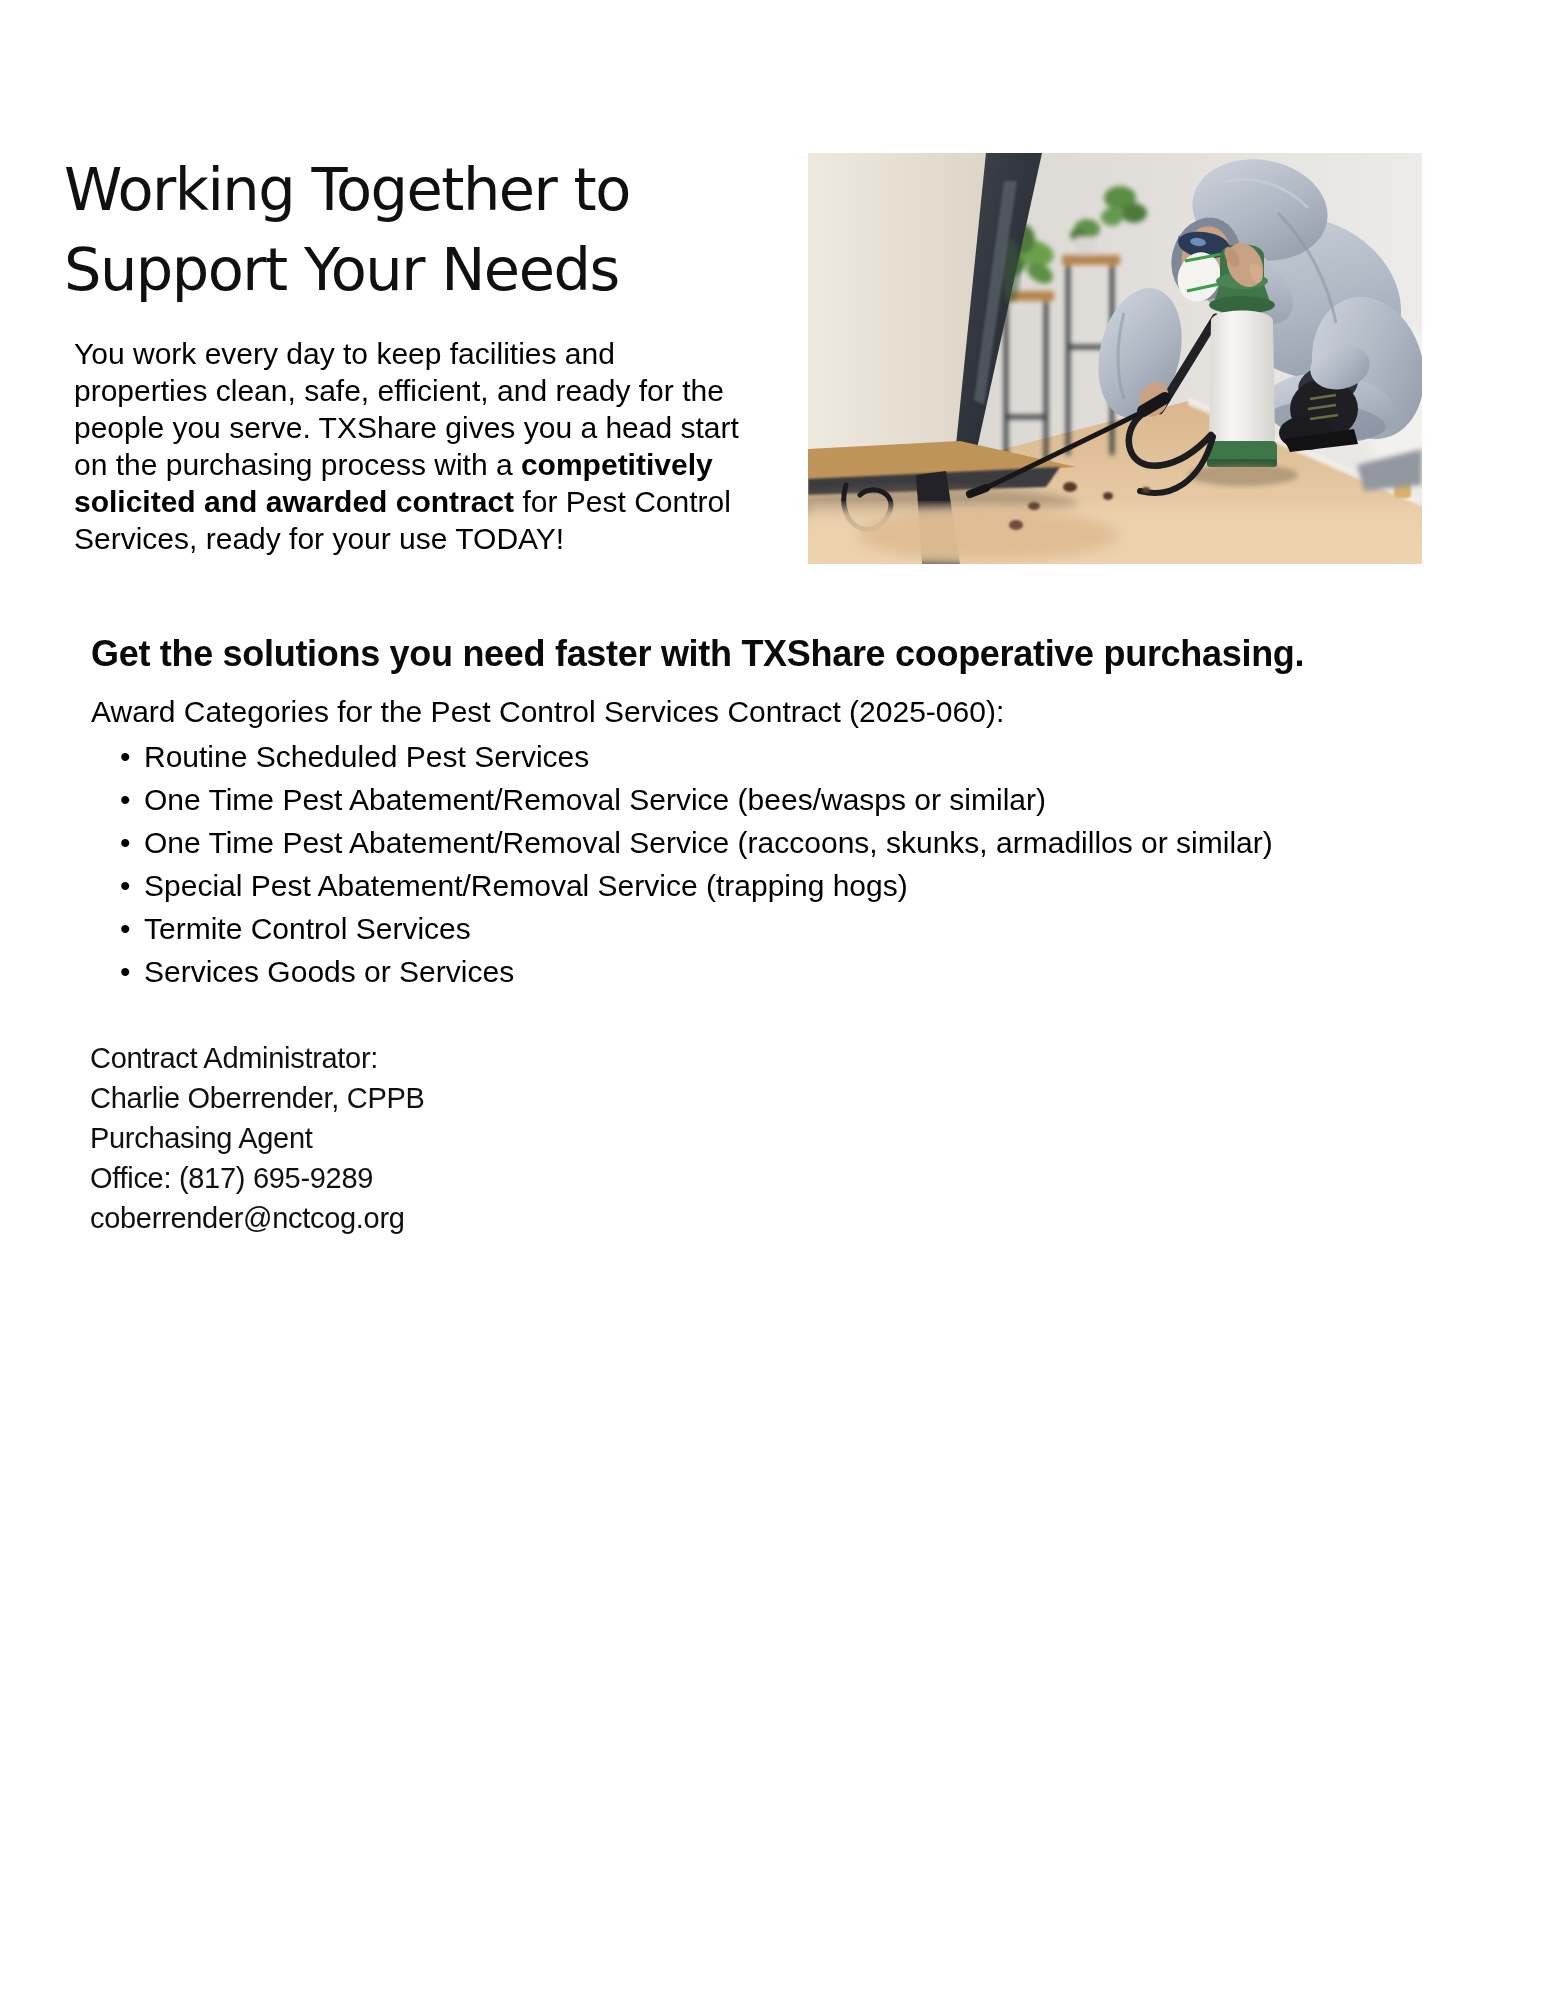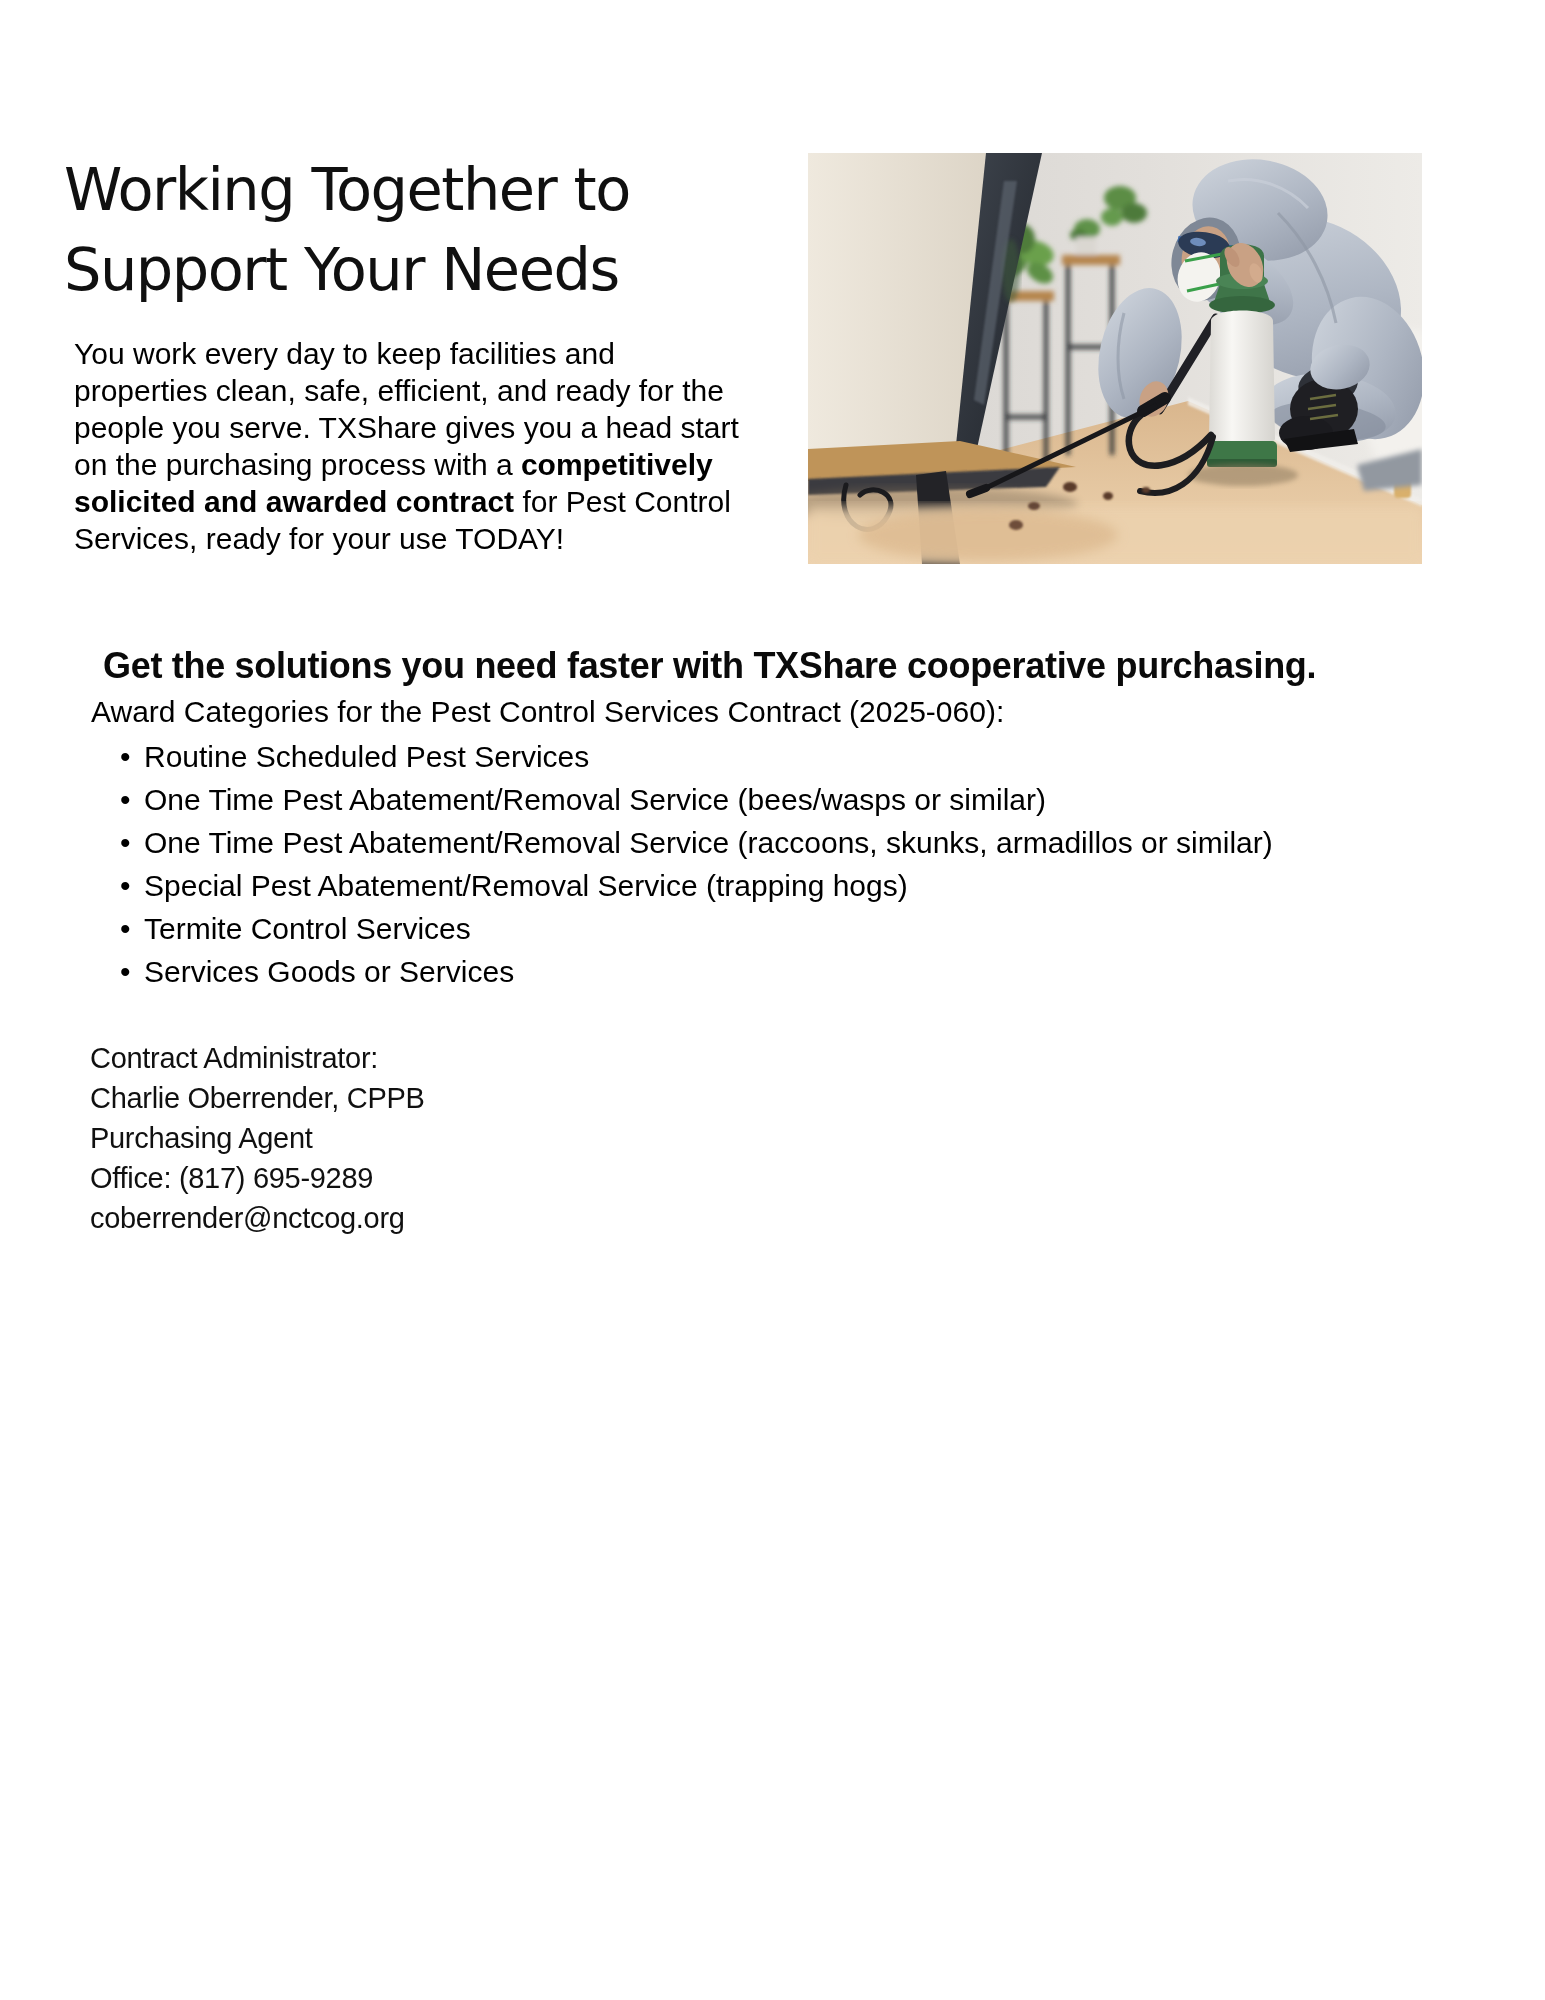--- a/index.html
+++ b/index.html
@@ -11,21 +11,21 @@
               font-weight:400;font-size:59px;line-height:80px;letter-spacing:-1.5px;color:#101010;}
   .hero-title span{display:block;}
   .hero-intro{position:absolute;left:66px;top:327px;width:676px;margin:8px;
               font-size:30px;line-height:37px;color:#000;}
   .hero-intro strong{font-weight:700;}
 
   .photo{position:absolute;left:808px;top:153px;width:614px;height:411px;margin:0;overflow:hidden;}
   .photo svg{display:block;width:100%;height:100%;}
 
   
-  .sol-heading{position:absolute;left:91px;top:633px;margin:12px;font-size:36px;line-height:42px;
+  .sol-heading{position:absolute;left:91px;top:633px;margin:0;font-size:36px;line-height:42px;
                font-weight:700;letter-spacing:-0.3px;white-space:nowrap;color:#0a0a0a;}
   .sol-intro{position:absolute;left:91px;top:693px;margin:0;font-size:30px;line-height:37px;white-space:nowrap;}
   .sol-list{position:absolute;left:91px;top:734px;margin:1px;padding:0;list-style:none;}
   .sol-list li{position:relative;padding-left:52px;font-size:30px;line-height:43px;white-space:nowrap;}
   .sol-list li::before{content:"\2022";position:absolute;left:28px;top:0;font-size:30px;line-height:43px;}
 
   
   .contact{position:absolute;left:90px;top:1038px;font-family:Liberation Sans, sans-serif;
            font-size:29px;line-height:40px;letter-spacing:-0.3px;color:#101010;font-style:normal;}
 </style>

